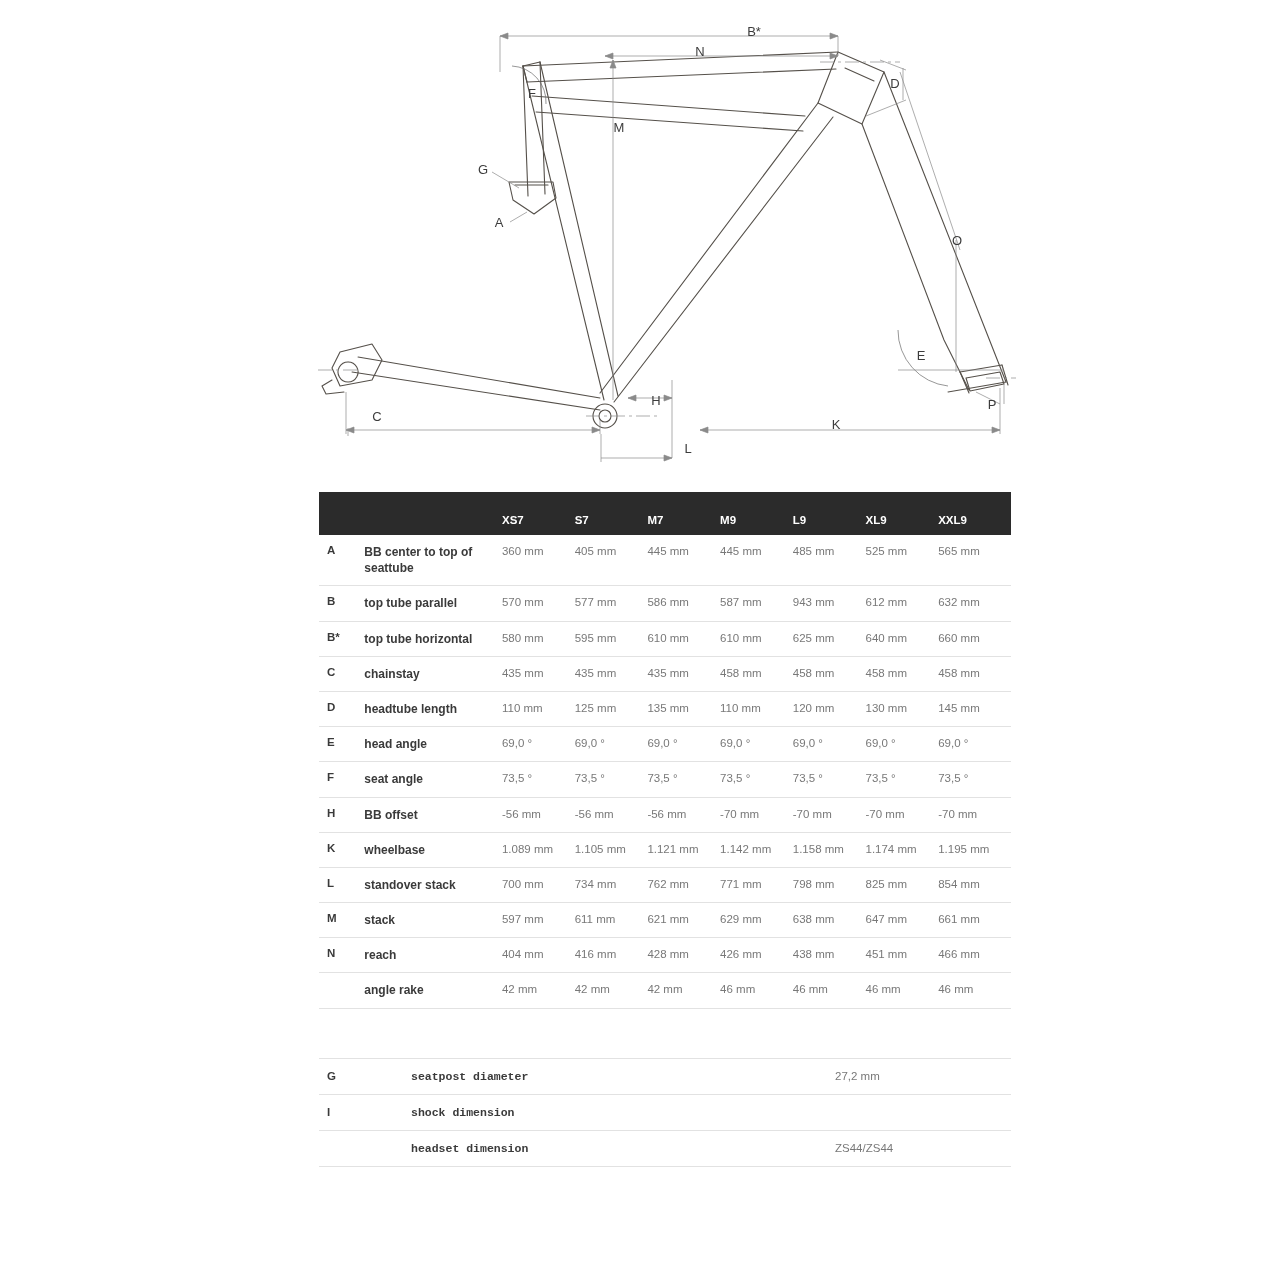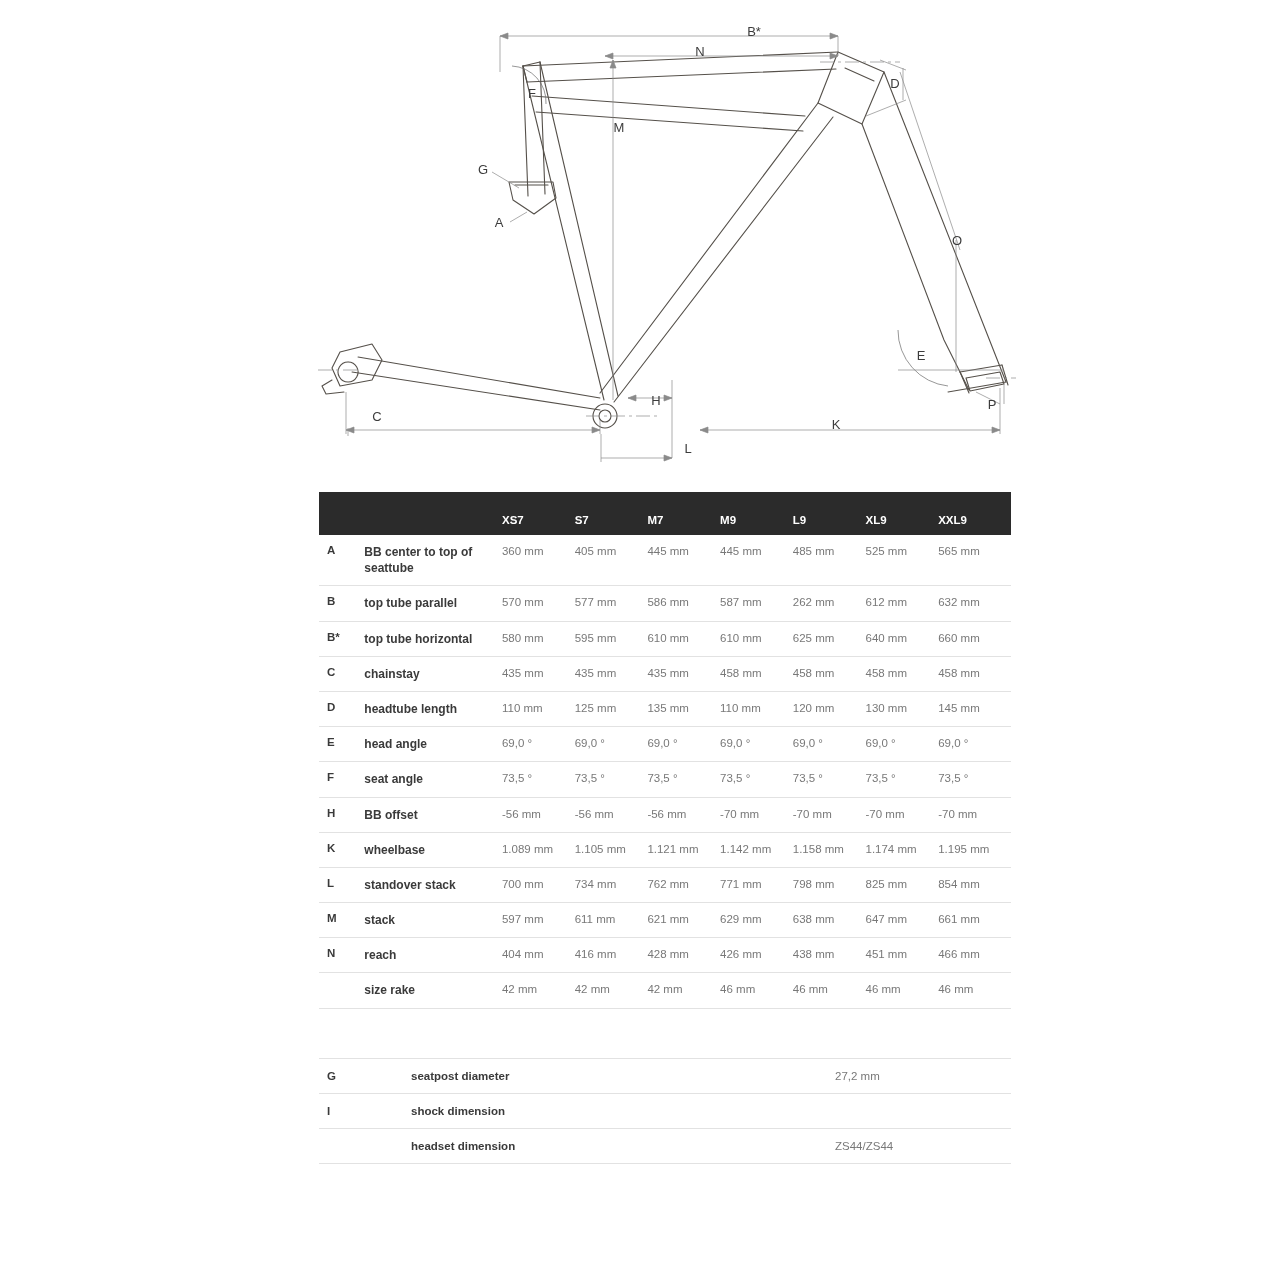--- a/index.html
+++ b/index.html
@@ -111,20 +111,21 @@
   #spec-table td.s-letter {
     width: 80px;
     padding-left: 8px;
     font-weight: bold;
     color: #3a3a3a;
   }
   #spec-table td.s-name {
     width: 420px;
     font-weight: bold;
     color: #3a3a3a;
+    font-family: Liberation Mono, monospace;
   }
   #spec-table td.s-val {
     color: #787878;
   }
 </style>
 </head>
 <body>
 
 <div id="diagram-wrap">
   <svg width="1274" height="480" viewBox="0 0 1274 480" xmlns="http://www.w3.org/2000/svg">
@@ -303,21 +304,21 @@
       <td class="c-val">525 mm</td>
       <td class="c-val">565 mm</td>
     </tr>
     <tr>
       <td class="c-letter">B</td>
       <td class="c-name">top tube parallel</td>
       <td class="c-val">570 mm</td>
       <td class="c-val">577 mm</td>
       <td class="c-val">586 mm</td>
       <td class="c-val">587 mm</td>
-      <td class="c-val">262 mm</td>
+      <td class="c-val">943 mm</td>
       <td class="c-val">612 mm</td>
       <td class="c-val">632 mm</td>
     </tr>
     <tr>
       <td class="c-letter">B*</td>
       <td class="c-name">top tube horizontal</td>
       <td class="c-val">580 mm</td>
       <td class="c-val">595 mm</td>
       <td class="c-val">610 mm</td>
       <td class="c-val">610 mm</td>
@@ -419,21 +420,21 @@
       <td class="c-val">404 mm</td>
       <td class="c-val">416 mm</td>
       <td class="c-val">428 mm</td>
       <td class="c-val">426 mm</td>
       <td class="c-val">438 mm</td>
       <td class="c-val">451 mm</td>
       <td class="c-val">466 mm</td>
     </tr>
     <tr>
       <td class="c-letter"></td>
-      <td class="c-name">size rake</td>
+      <td class="c-name">angle rake</td>
       <td class="c-val">42 mm</td>
       <td class="c-val">42 mm</td>
       <td class="c-val">42 mm</td>
       <td class="c-val">46 mm</td>
       <td class="c-val">46 mm</td>
       <td class="c-val">46 mm</td>
       <td class="c-val">46 mm</td>
     </tr>
   </tbody>
 </table>

